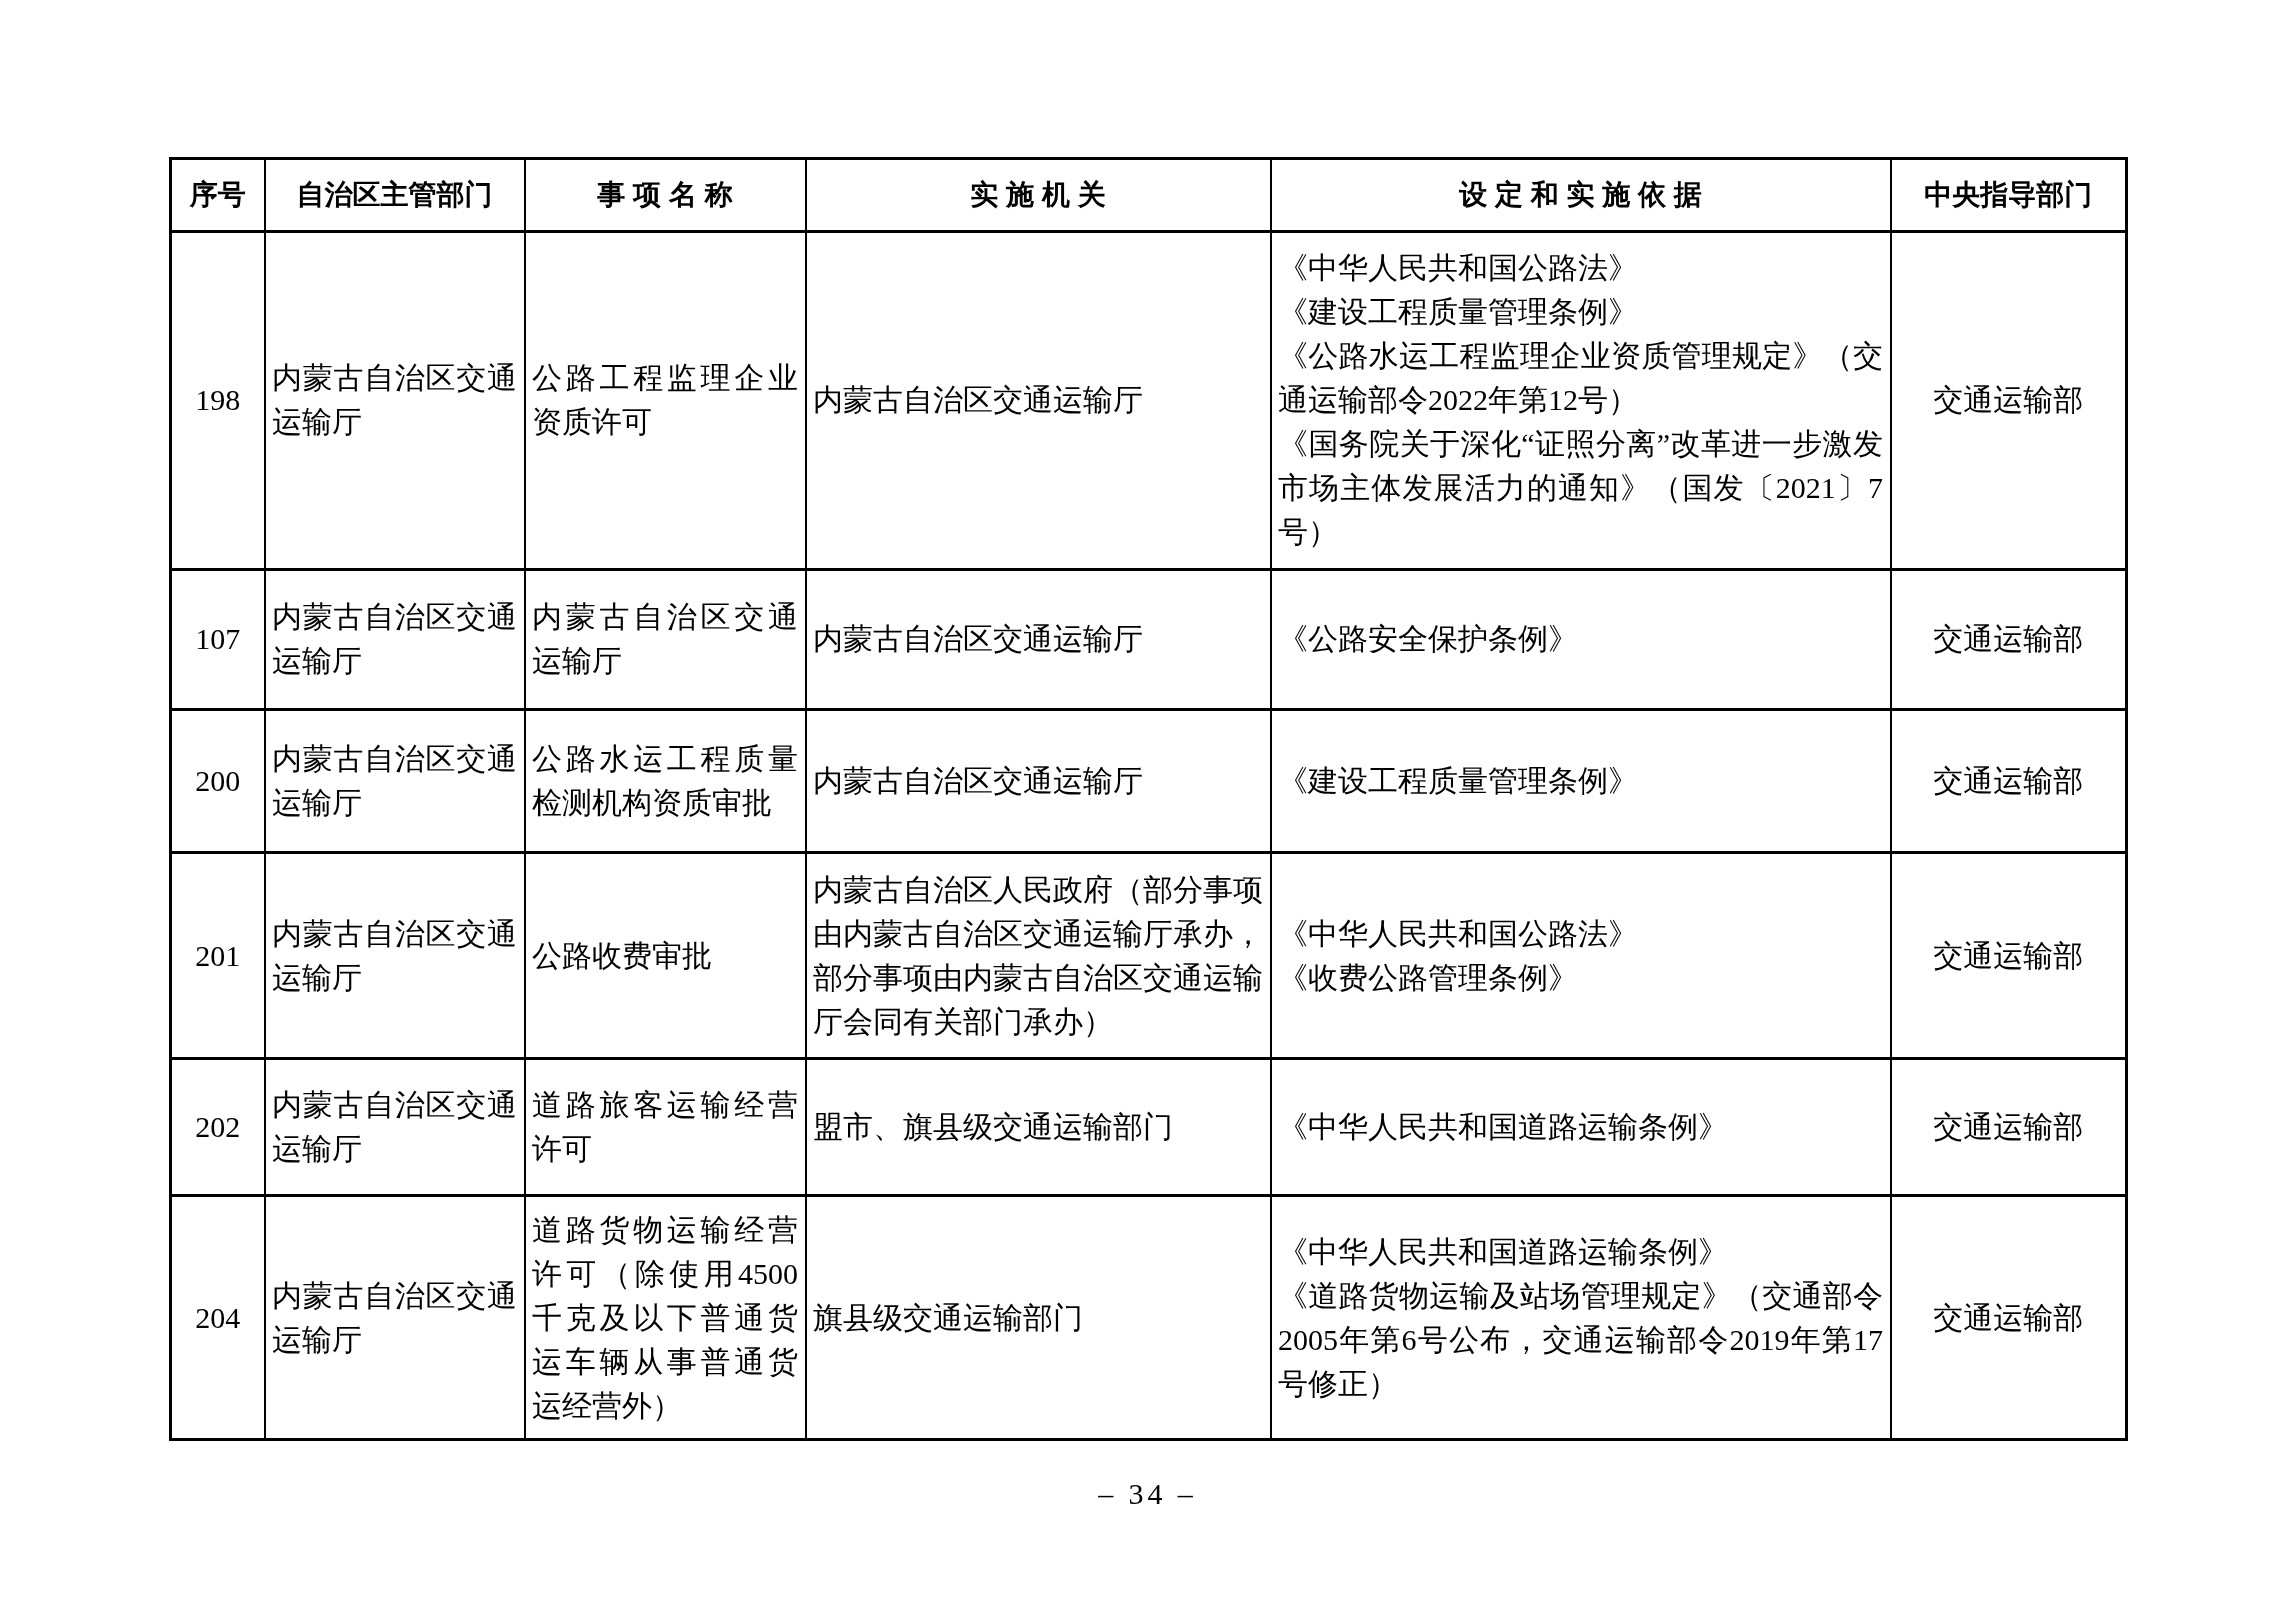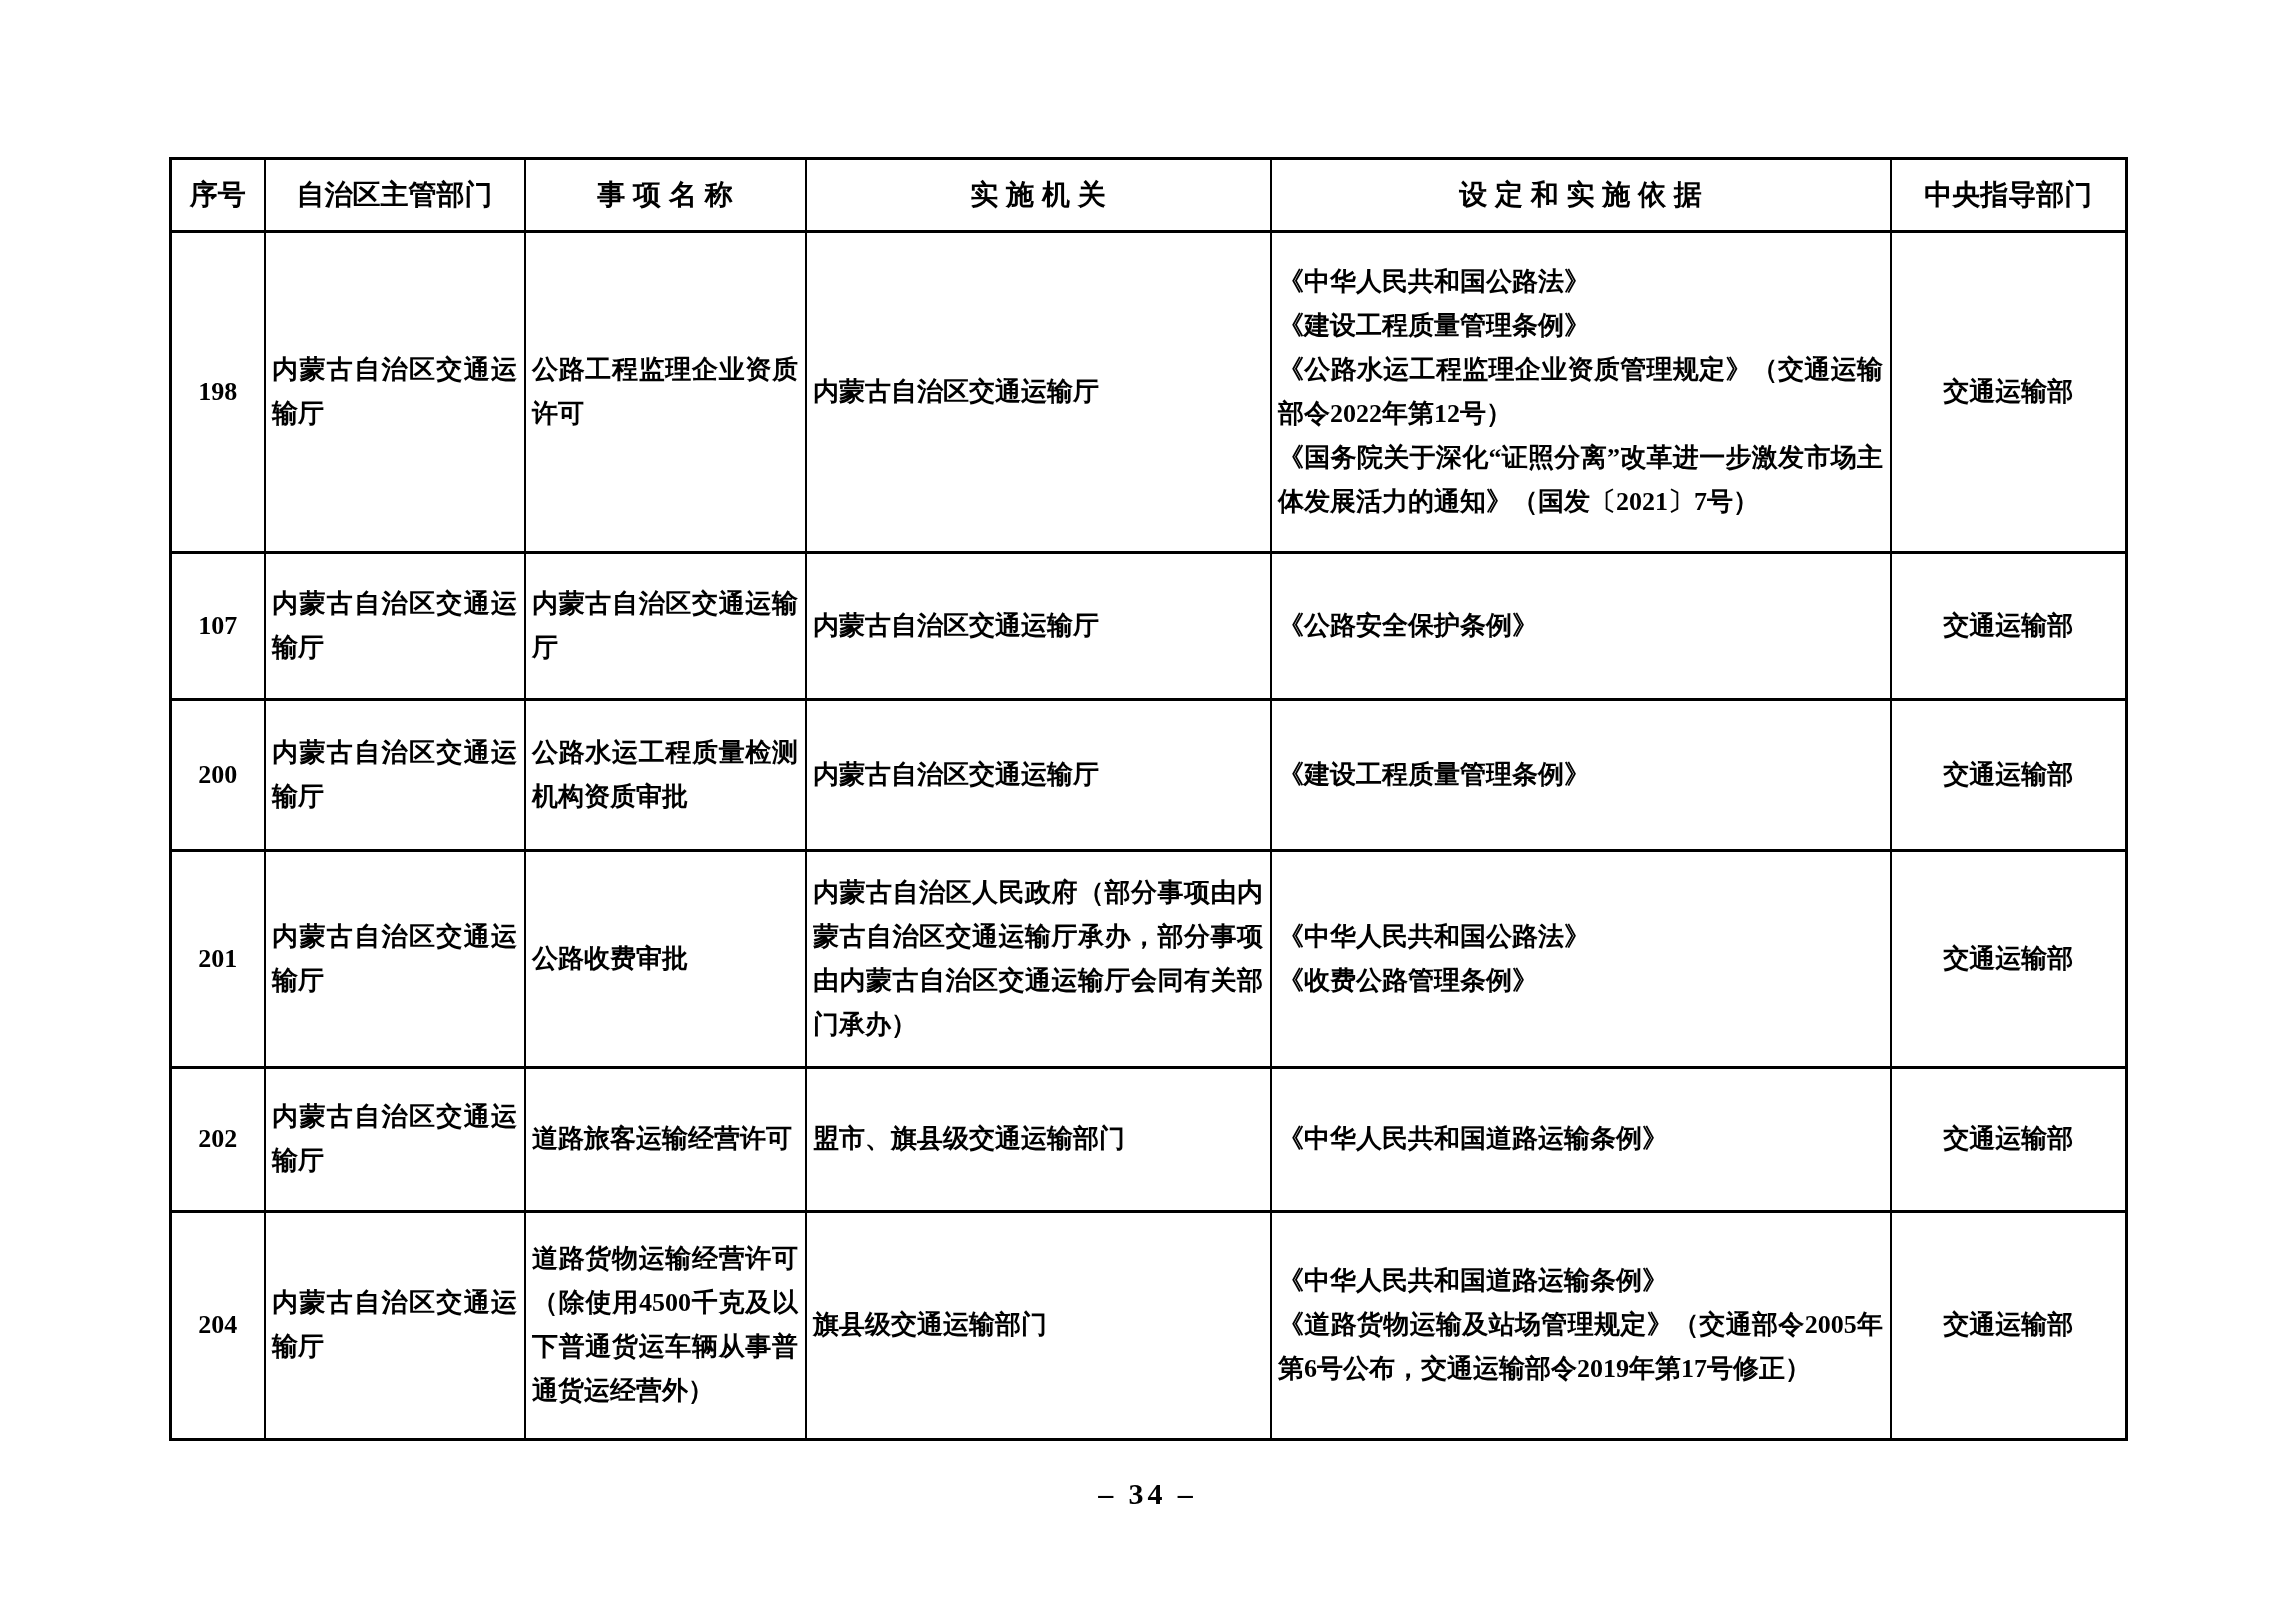--- a/index.html
+++ b/index.html
@@ -35,39 +35,37 @@
     overflow: hidden;
   }
   .doc-table th {
     font-family: "Liberation Sans", "DejaVu Sans", sans-serif;
     font-weight: bold;
     font-size: 28px;
     text-align: center;
     padding: 0 2.6px;
   }
   .doc-table td {
-    font-size: 26px;
+    font-size: 30px;
     line-height: 44px;
     text-align: justify;
-    font-weight: bold;
   }
   .doc-table td.center {
     text-align: center;
     padding: 0 0;
   }
   .basis-line { text-align: justify; }
   .page-footer {
     position: absolute;
     left: 0;
     top: 1477px;
     width: 2295px;
     text-align: center;
     font-size: 30px;
     letter-spacing: 3.9px;
-    font-weight: bold;
   }
 </style>
 </head>
 <body>
 
 <table class="doc-table">
   <colgroup>
     <col style="width:94px">
     <col style="width:260px">
     <col style="width:281px">

